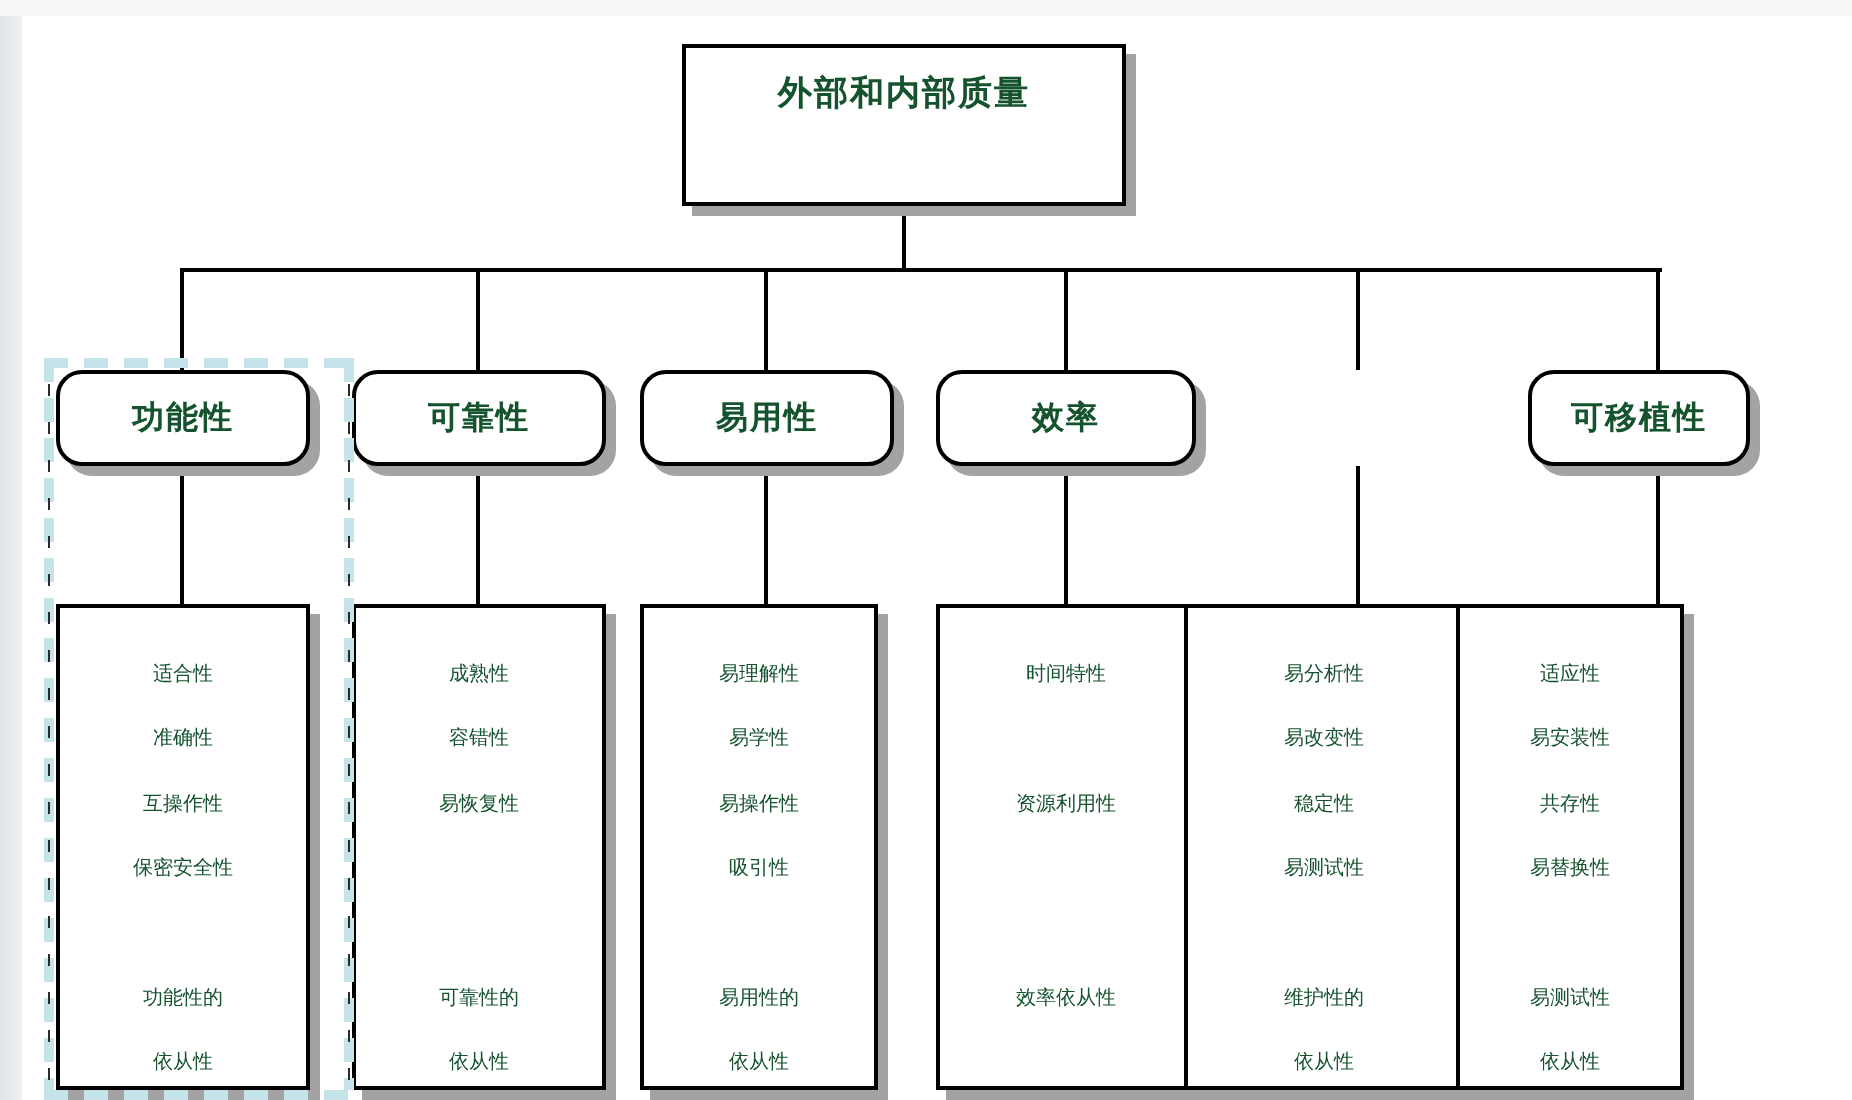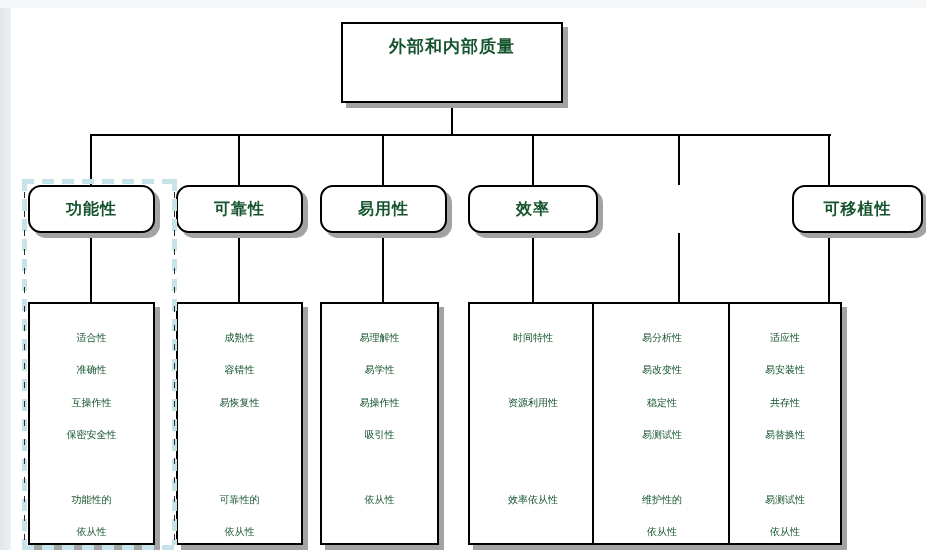--- a/index.html
+++ b/index.html
@@ -81,21 +81,21 @@
   <div class="line" style="left:828px;top:233px;width:2px;height:69px"></div>
 
   <div class="node root-box">
     <span>外部和内部质量</span>
   </div>
 
   <div class="node cat-box" style="left:28px;width:127px"><span>功能性</span></div>
   <div class="node cat-box" style="left:176px;width:127px"><span>可靠性</span></div>
   <div class="node cat-box" style="left:320px;width:127px"><span>易用性</span></div>
   <div class="node cat-box" style="left:468px;width:130px"><span>效率</span></div>
-  <div class="node cat-box" style="left:792px;width:131px"><span>可移植性</span></div>
+  <div class="node cat-box" style="left:764px;width:111px"><span>可移植性</span></div>
 
   <div class="node sub-box" style="left:28px;width:127px">
     <div class="sub-row">适合性</div>
     <div class="sub-row">准确性</div>
     <div class="sub-row">互操作性</div>
     <div class="sub-row">保密安全性</div>
     <div class="sub-row"></div>
     <div class="sub-row">功能性的</div>
     <div class="sub-row">依从性</div>
   </div>
@@ -109,20 +109,21 @@
     <div class="sub-row">可靠性的</div>
     <div class="sub-row">依从性</div>
   </div>
 
   <div class="node sub-box" style="left:320px;width:119px">
     <div class="sub-row">易理解性</div>
     <div class="sub-row">易学性</div>
     <div class="sub-row">易操作性</div>
     <div class="sub-row">吸引性</div>
     <div class="sub-row"></div>
+    <div class="sub-row">易用性的</div>
     <div class="sub-row">依从性</div>
   </div>
 
   <div class="node sub-box" style="left:468px;width:130px">
     <div class="sub-row">时间特性</div>
     <div class="sub-row"></div>
     <div class="sub-row">资源利用性</div>
     <div class="sub-row"></div>
     <div class="sub-row"></div>
     <div class="sub-row">效率依从性</div>

